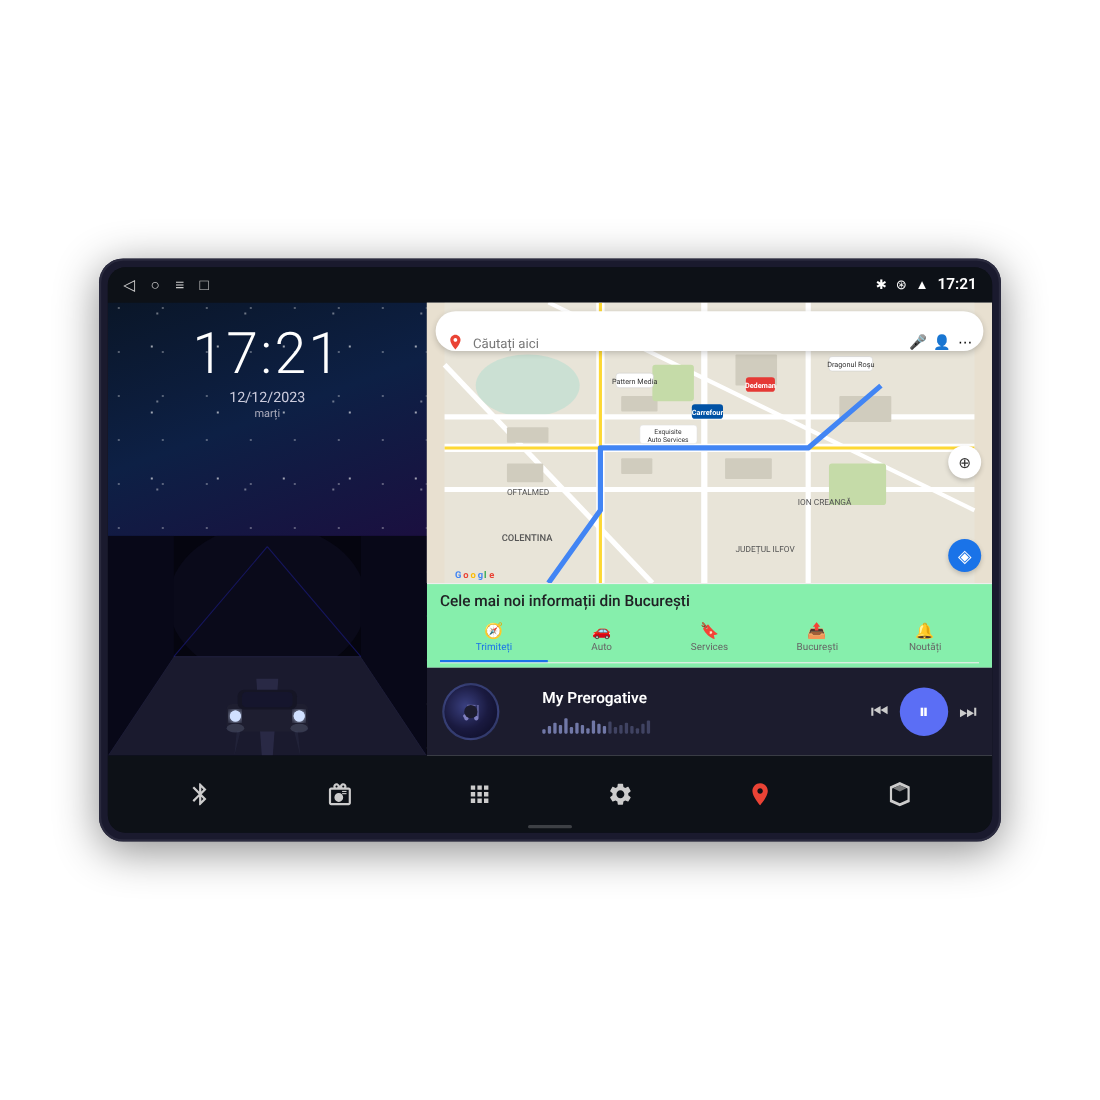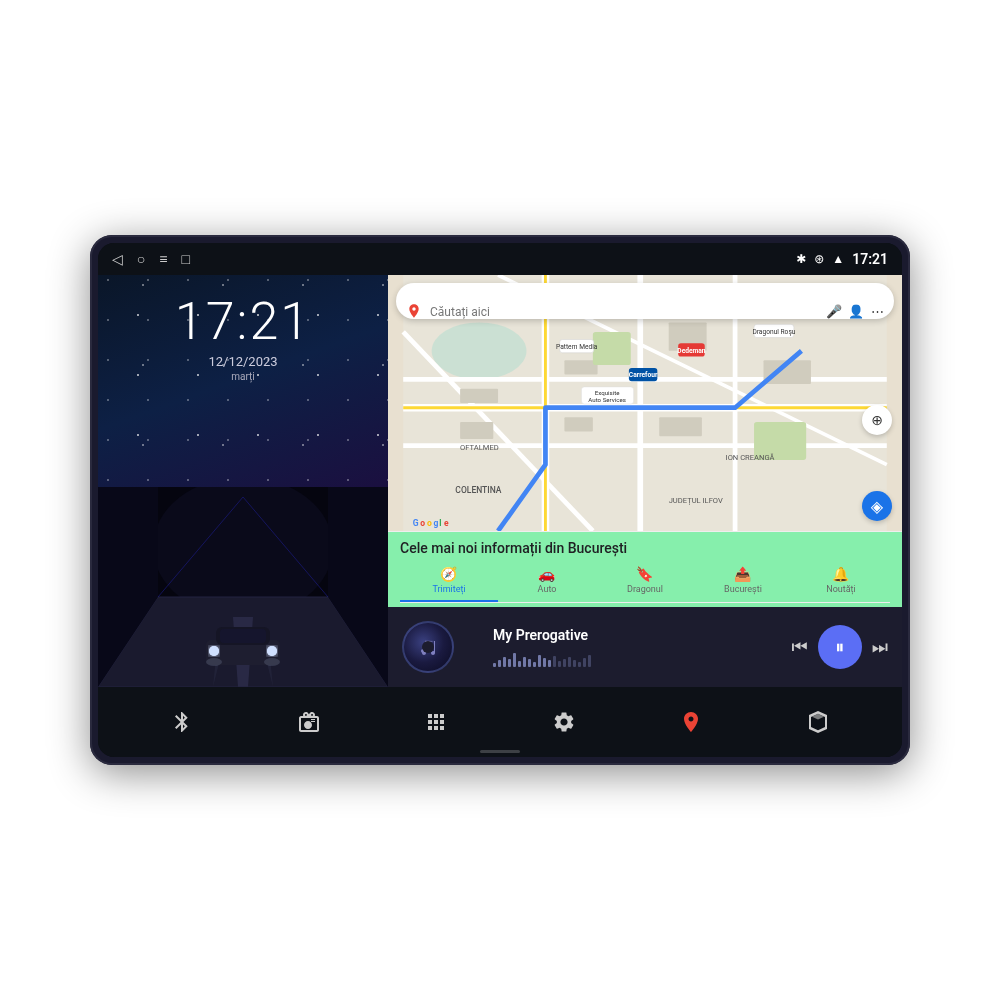--- a/index.html
+++ b/index.html
@@ -534,21 +534,21 @@
             <div class="map-nav-tab active">
               <span class="tab-icon">🧭</span>
               <span>Trimiteți</span>
             </div>
             <div class="map-nav-tab">
               <span class="tab-icon">🚗</span>
               <span>Auto</span>
             </div>
             <div class="map-nav-tab">
               <span class="tab-icon">🔖</span>
-              <span>Dragonul</span>
+              <span>Services</span>
             </div>
             <div class="map-nav-tab">
               <span class="tab-icon">📤</span>
               <span>București</span>
             </div>
             <div class="map-nav-tab">
               <span class="tab-icon">🔔</span>
               <span>Noutăți</span>
             </div>
           </div>

